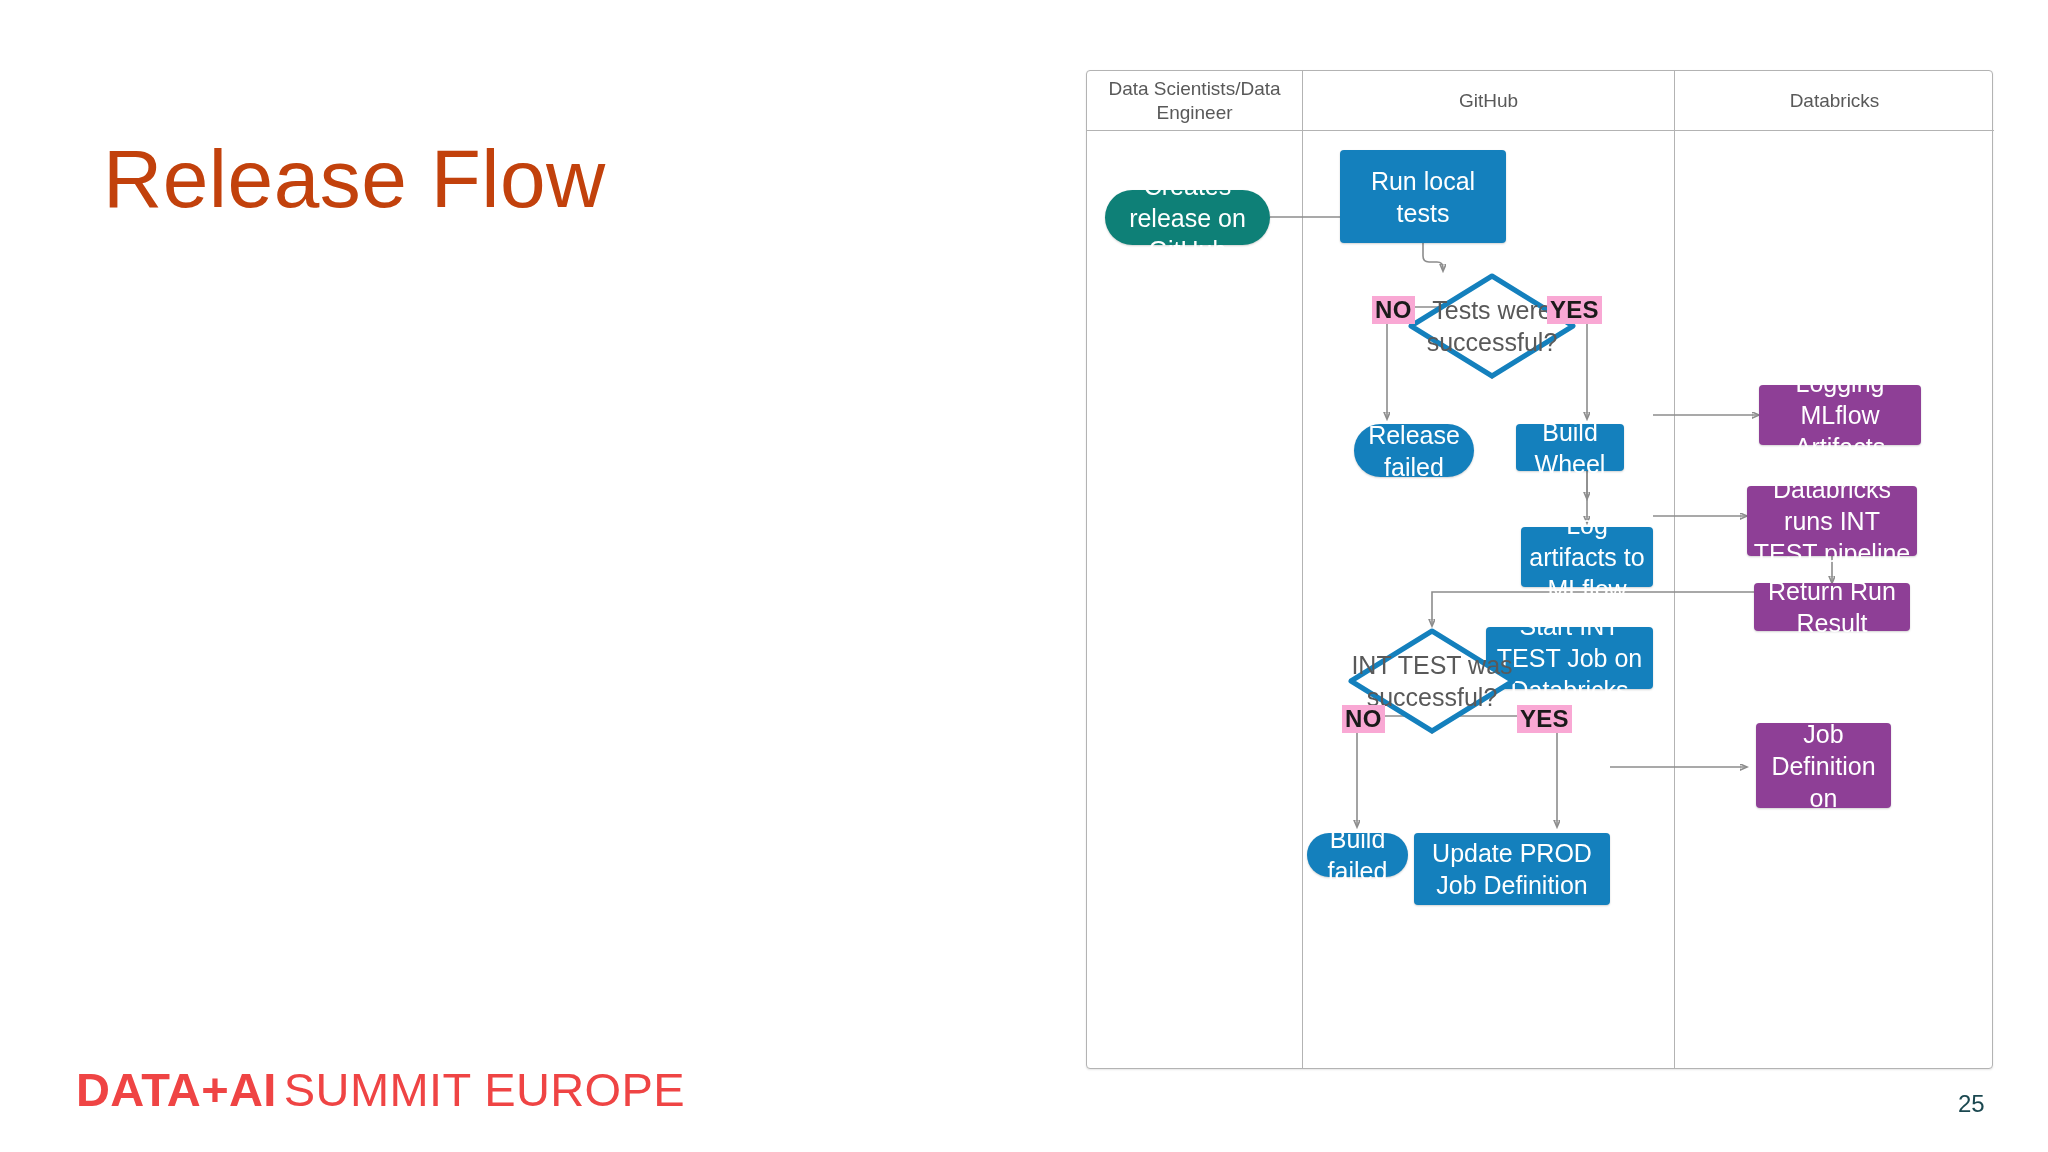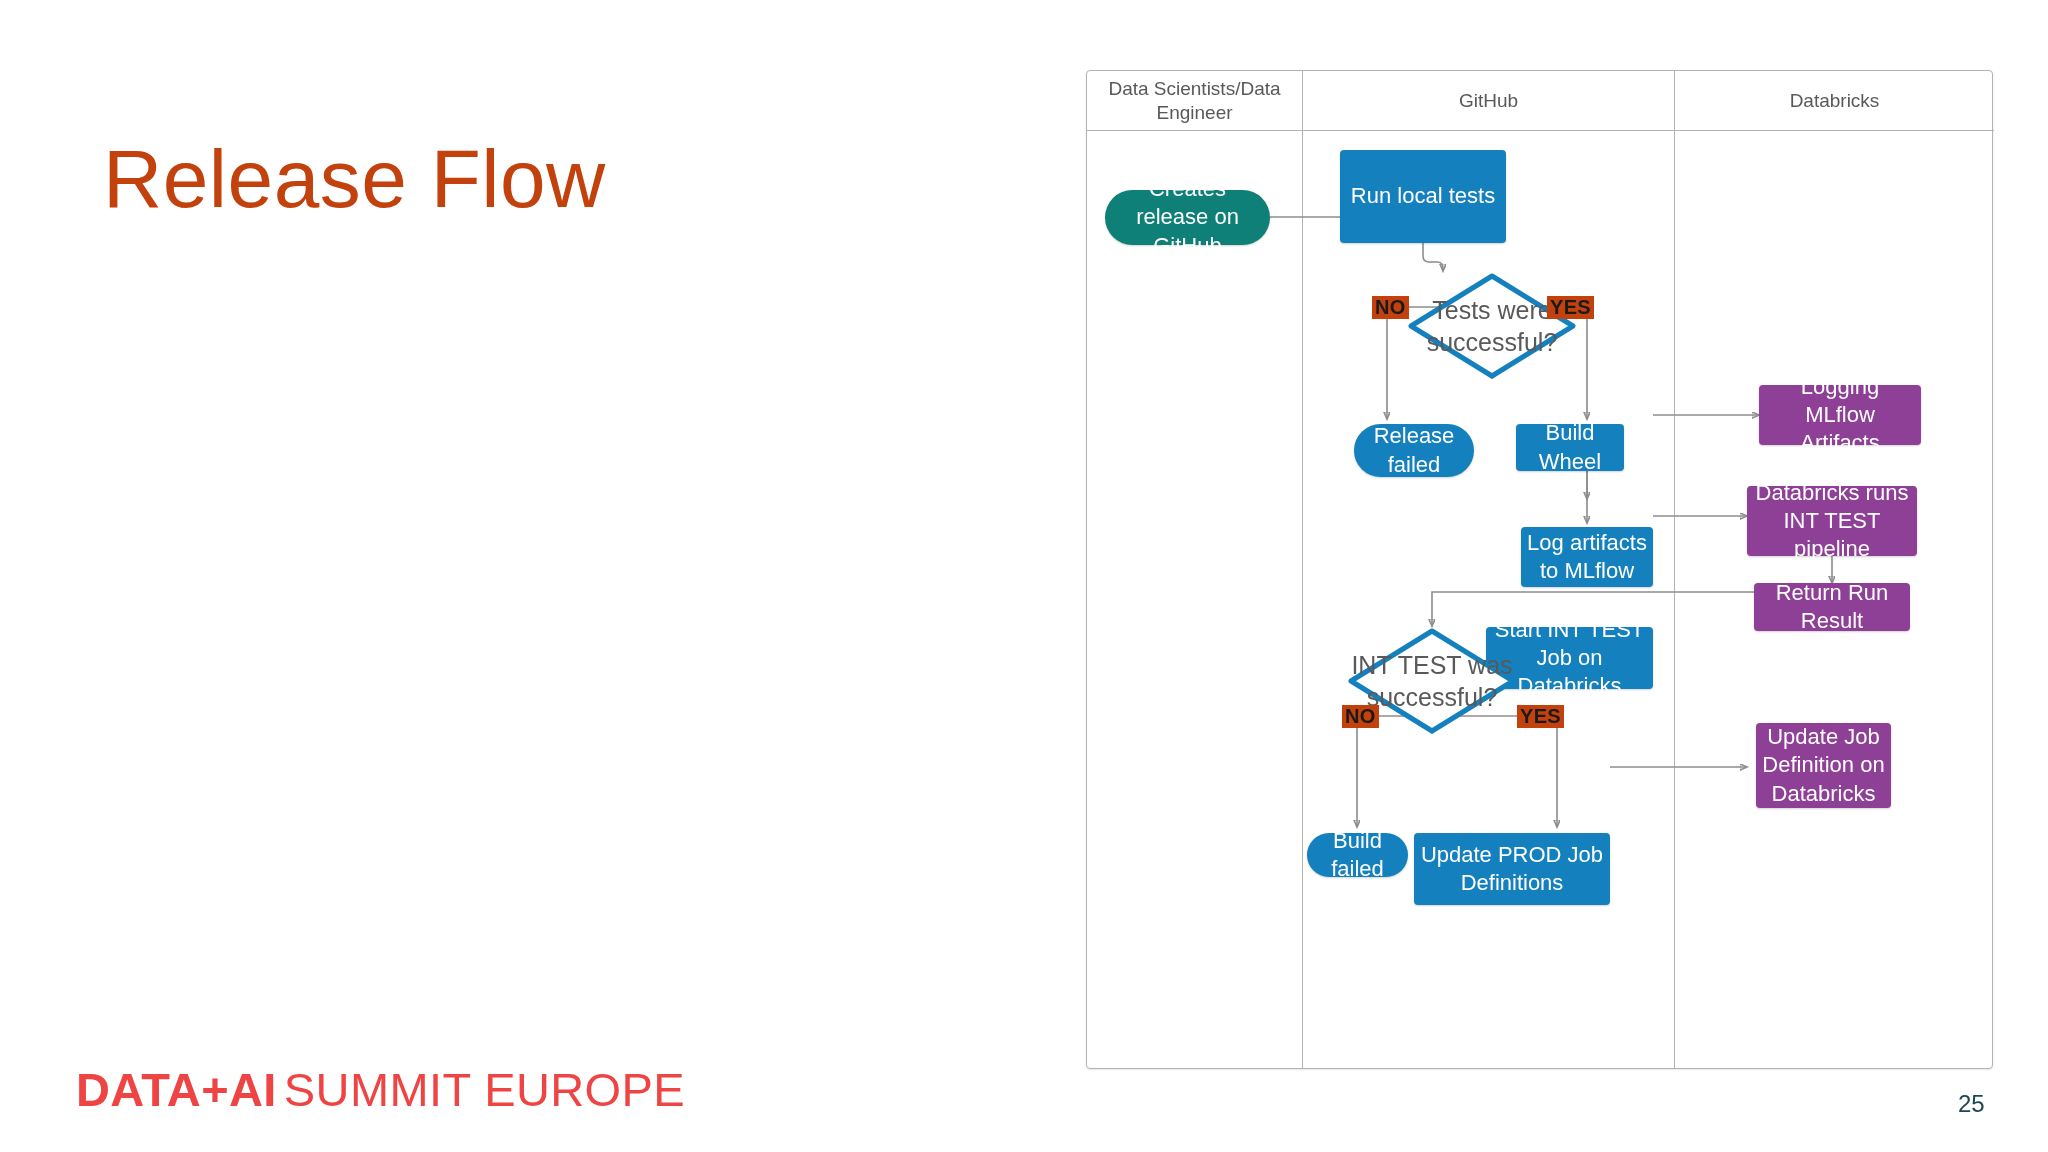--- a/index.html
+++ b/index.html
@@ -57,43 +57,43 @@
 
   
   .lane-0{left:0px;width:215px;}
   .lane-1{left:215px;width:372px;}
   .lane-2{left:587px;width:320px;}
 
   
   .node{
     position:absolute;
     display:flex;align-items:center;justify-content:center;
-    text-align:center;color:#ffffff;font-size:22px;line-height:1.28;
+    text-align:center;color:#ffffff;font-size:25px;line-height:1.28;
     box-sizing:border-box;padding:2px 6px;
     box-shadow:0 1px 2px rgba(0,0,0,.18);
   }
   .node.teal{background:#0e8077;border-radius:34px;}
   .node.blue{background:#1480bd;border-radius:4px;}
   .node.blue-pill{background:#1480bd;border-radius:30px;}
   .node.purple{background:#8e3f96;border-radius:4px;}
 
   
   .diamond-wrap{position:absolute;}
   .diamond-wrap svg{position:absolute;left:0;top:0;overflow:visible;}
   .diamond-label{
     position:absolute;inset:0;
     display:flex;align-items:center;justify-content:center;
     text-align:center;color:#595959;font-size:25px;line-height:1.28;
     pointer-events:none;
   }
 
   
   .branch-label{
-    position:absolute;color:#1a1a1a;font-size:20px;font-weight:700;
-    letter-spacing:.3px;background:#c2410c;padding:0 3px;
+    position:absolute;color:#1a1a1a;font-size:24px;font-weight:700;
+    letter-spacing:.3px;background:#f9a8d4;padding:0 3px;
   }
 
   
   #connectors{position:absolute;left:0;top:0;width:907px;height:999px;pointer-events:none;}
   #connectors path,#connectors line{stroke:#8c8c8c;stroke-width:1.6;fill:none;}
 </style>
 </head>
 <body>
 
 <div id="slide">
@@ -209,21 +209,21 @@
     </div>
 
     <div class="branch-label" style="left:255px;top:634px;">NO</div>
     <div class="branch-label" style="left:430px;top:634px;">YES</div>
 
     <div class="node blue-pill" style="left:220px;top:762px;width:101px;height:44px;">
       <span>Build failed</span>
     </div>
 
     <div class="node blue" style="left:327px;top:762px;width:196px;height:72px;">
-      <span>Update PROD Job Definitions</span>
+      <span>Update PROD Job Definition</span>
     </div>
 
     <div class="node purple" style="left:669px;top:652px;width:135px;height:85px;">
       <span>Update Job Definition on Databricks</span>
     </div>
 
   </div>
 </div>
 
 </body></html>

